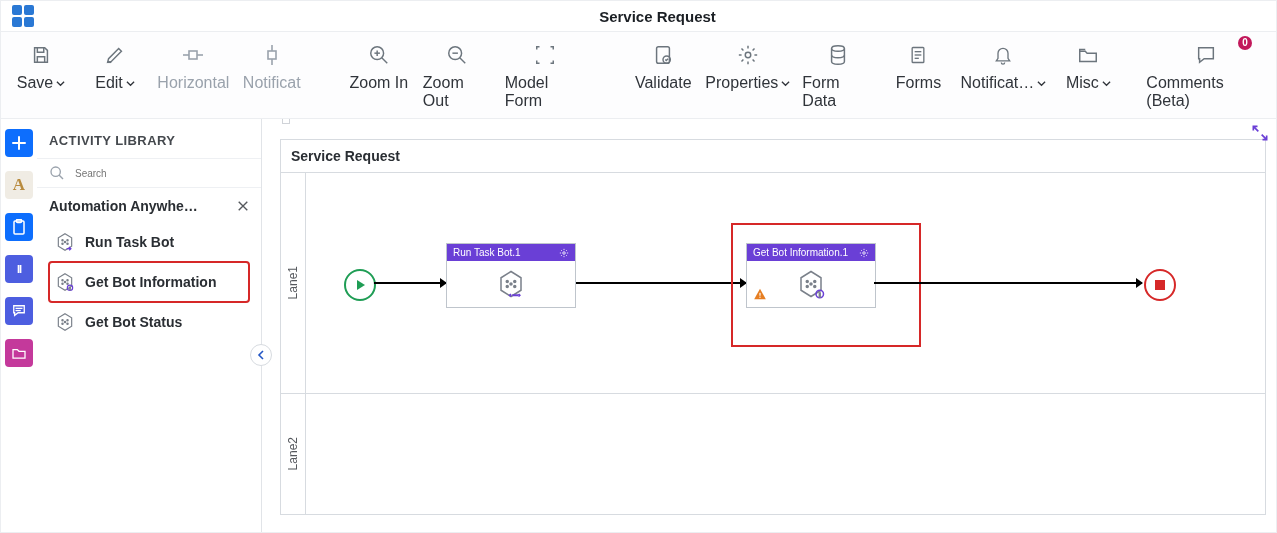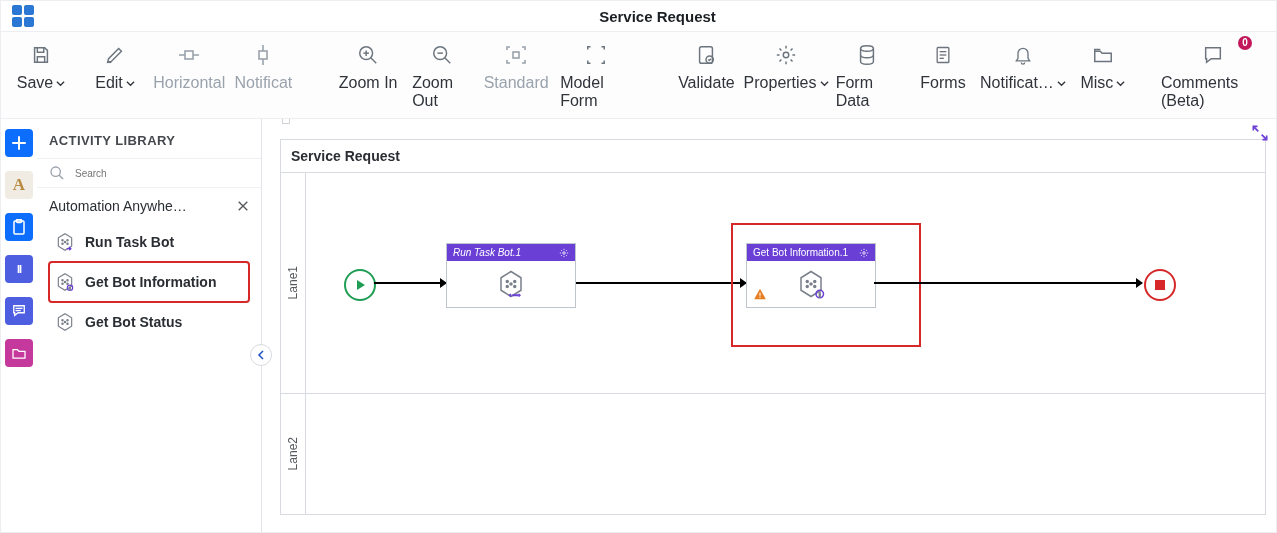--- a/index.html
+++ b/index.html
@@ -47,21 +47,21 @@
   .rail-tt{background:#4d5ee0;font-weight:700;font-size:11px;letter-spacing:-1px;}
   .rail-chat{background:#4d5ee0;}
   .rail-folder{background:#c4399b;}
 
   
   .library{width:224px;border-right:1px solid #e1e4e8;display:flex;flex-direction:column;background:#fff;position:relative;}
   .lib-head{font-weight:700;letter-spacing:.4px;font-size:13px;color:#45494e;padding:14px 12px 10px;}
   .lib-search{display:flex;align-items:center;gap:8px;padding:6px 12px;color:var(--gray-400);border-top:1px solid #eef0f3;border-bottom:1px solid #eef0f3;}
   .lib-search input{border:none;outline:none;flex:1;font-size:10px;color:#333;}
   .lib-group{padding:10px 12px 0;}
-  .lib-group-head{display:flex;align-items:center;justify-content:space-between;font-weight:400;font-size:14px;color:#2a2e33;margin-bottom:8px;}
+  .lib-group-head{display:flex;align-items:center;justify-content:space-between;font-weight:700;font-size:14px;color:#2a2e33;margin-bottom:8px;}
   .lib-item{display:flex;align-items:center;gap:10px;padding:10px 6px;border-radius:3px;color:#2a2e33;font-size:14px;cursor:pointer;font-weight:590;}
   .lib-item .hex{color:#7a808a;}
   .lib-item.selected{outline:2px solid #d62828;outline-offset:-1px;text-align:center;}
   .collapse-handle{position:absolute;right:-11px;top:225px;width:20px;height:20px;border:1px solid #d7dbe0;border-radius:50%;background:#fff;display:flex;align-items:center;justify-content:center;color:#2356c5;cursor:pointer;z-index:3;}
 
   
   .canvas{flex:1;position:relative;background:#fff;padding:6px 10px 0 18px;overflow:hidden;}
   .canvas-guide1{position:absolute;left:20px;top:-6px;width:6px;height:10px;border:1px solid #d0d3d8;border-top:none;}
   .fullscreen-ico{position:absolute;right:6px;top:4px;color:#6a3fd6;cursor:pointer;}
   .process{border:1px solid #d7dbe0;margin-top:14px;background:#fff;}
@@ -85,21 +85,21 @@
   
   .line2c{left:270px;width:170px;}
   .line3{left:568px;width:268px;}
 
   .highlight-box{position:absolute;left:425px;top:50px;width:186px;height:120px;border:2px solid #d62828;}
 
   .node{position:absolute;width:128px;border:1px solid #bfc5cc;background:#fff;box-shadow:0 0 0 rgba(0,0,0,0);}
   .node .nhead{background:var(--violet-header);color:#fff;font-size:10px;padding:3px 6px;display:flex;align-items:center;justify-content:space-between;}
   .node .nbody{height:46px;display:flex;align-items:center;justify-content:center;position:relative;}
   .node .warn{position:absolute;left:6px;bottom:6px;color:var(--amber);}
-  .node1{left:140px;top:70px;font-style:italic;}
+  .node1{left:140px;top:70px;}
   .node2{left:440px;top:70px;}
 
   svg{display:block;}
 </style>
 </head>
 <body>
 
 <div class="titlebar">
   <div class="apps-icon">
     <span></span>
@@ -191,31 +191,20 @@
           <circle cx="10" cy="10" r="7"></circle>
           <line x1="15" y1="15" x2="21" y2="21"></line>
           <line x1="7" y1="10" x2="13" y2="10"></line>
         </svg>
       </div>
     <div class="lbl">
         <span>Zoom Out</span>
       </div>
   </div>
 
-  <div class="tool disabled">
-    <div class="ico">
-        <svg width="24" height="20" viewBox="0 0 24 20" fill="none" stroke="currentColor" stroke-width="1.6">
-          <path d="M3 5v-3h3M21 5v-3h-3M3 15v3h3M21 15v3h-3"></path>
-          <rect x="9" y="7" width="6" height="6"></rect>
-        </svg>
-      </div>
-    <div class="lbl">
-        <span>Standard</span>
-      </div>
-  </div>
 
   <div class="tool">
     <div class="ico">
         <svg width="22" height="22" viewBox="0 0 24 24" fill="none" stroke="currentColor" stroke-width="1.6">
           <path d="M3 6V3h3M21 6V3h-3M3 18v3h3M21 18v3h-3"></path>
         </svg>
       </div>
     <div class="lbl">
         <span>Model Form</span>
       </div>

